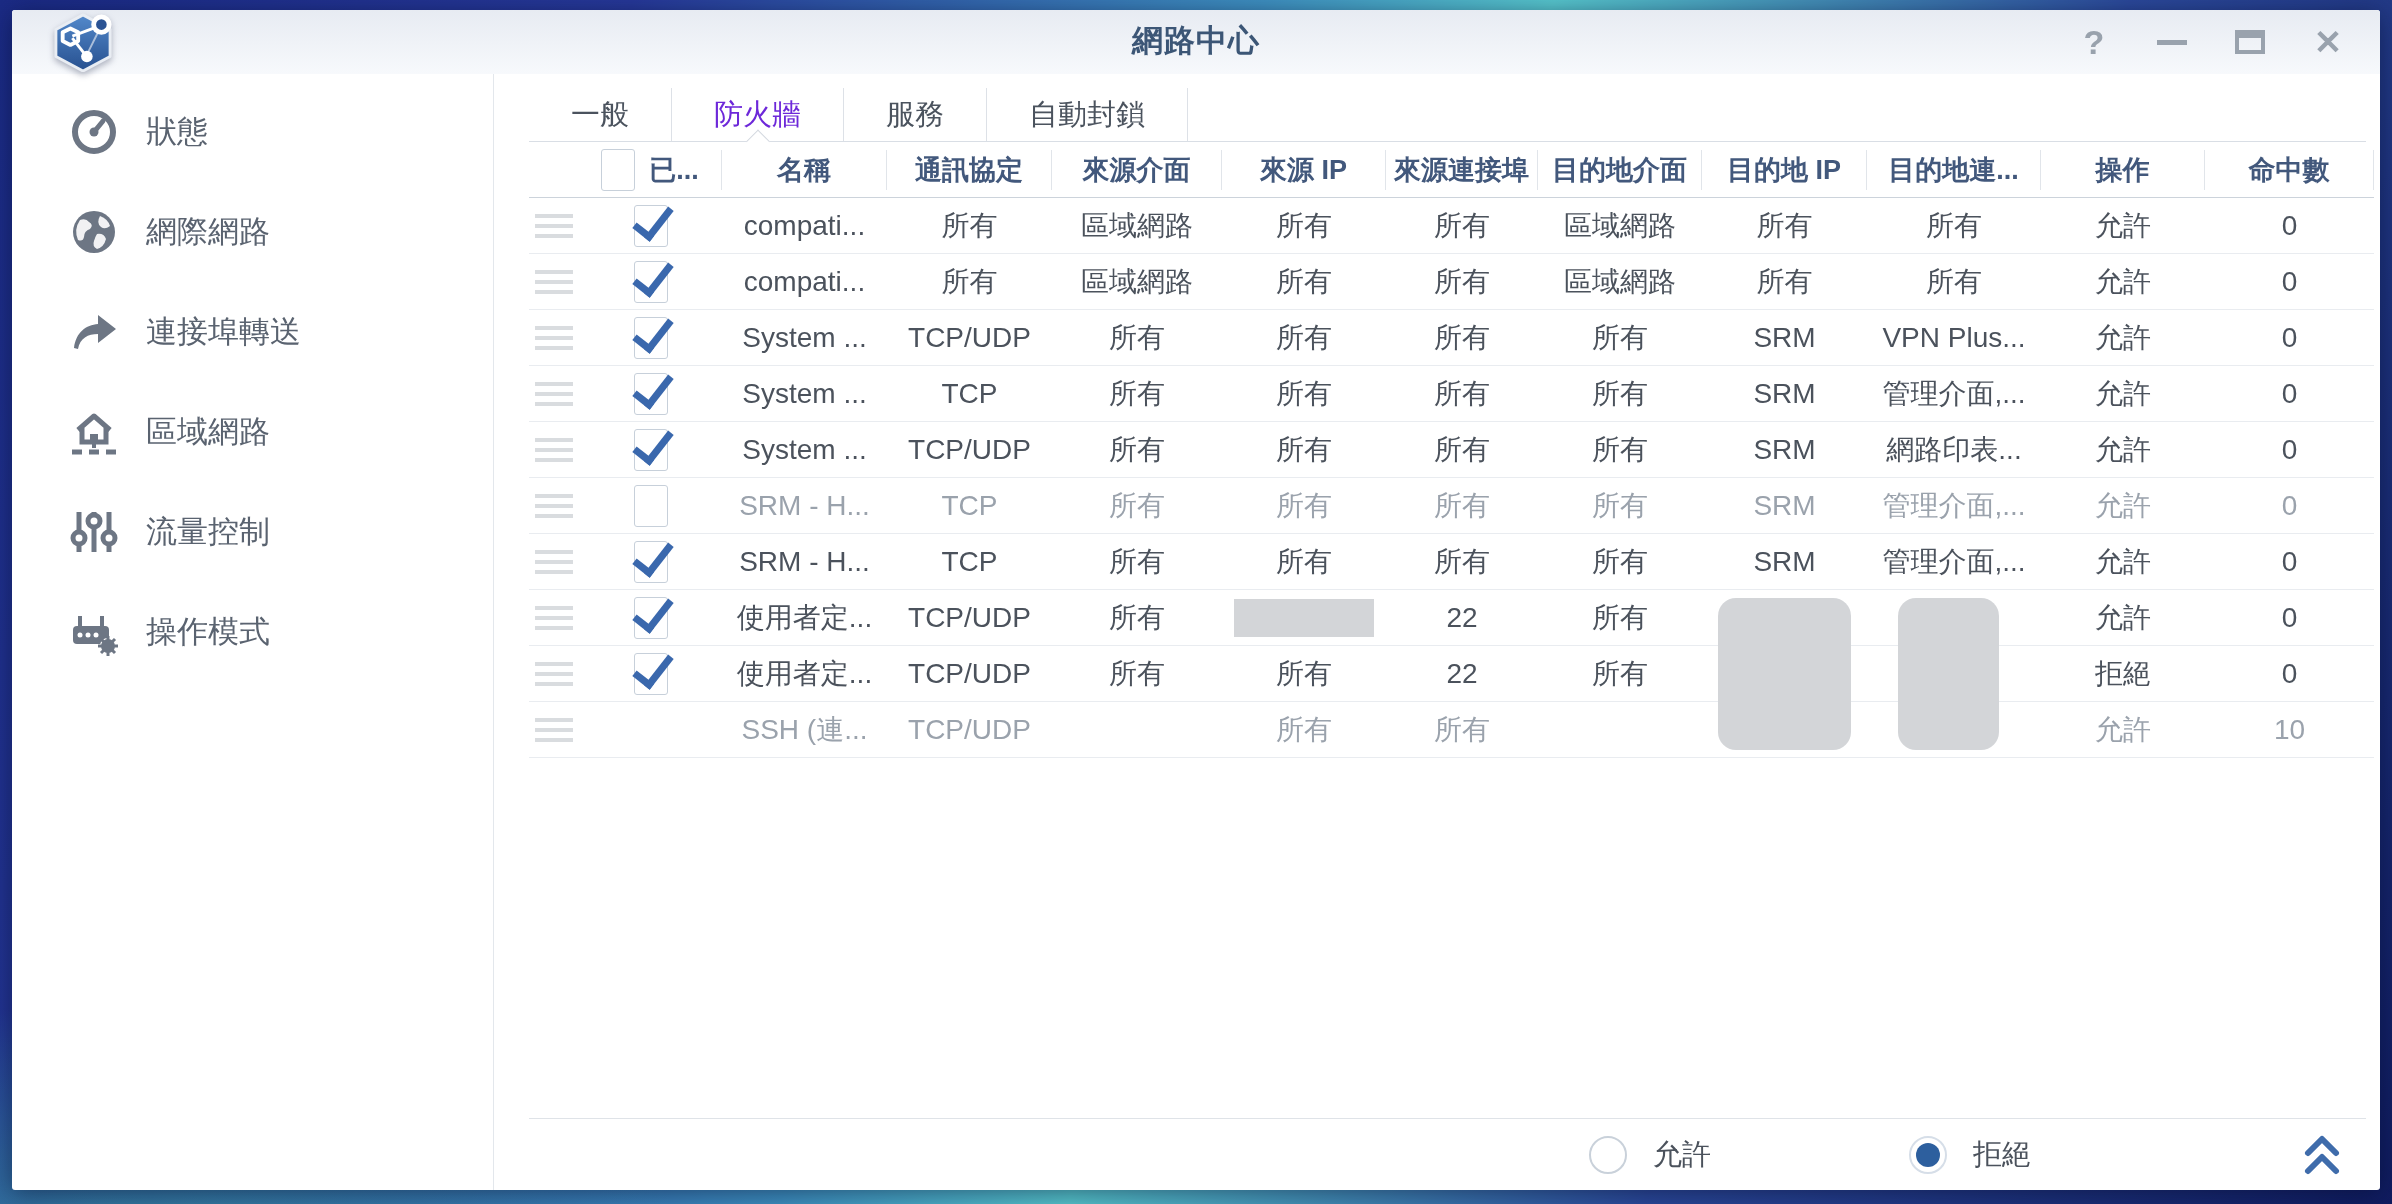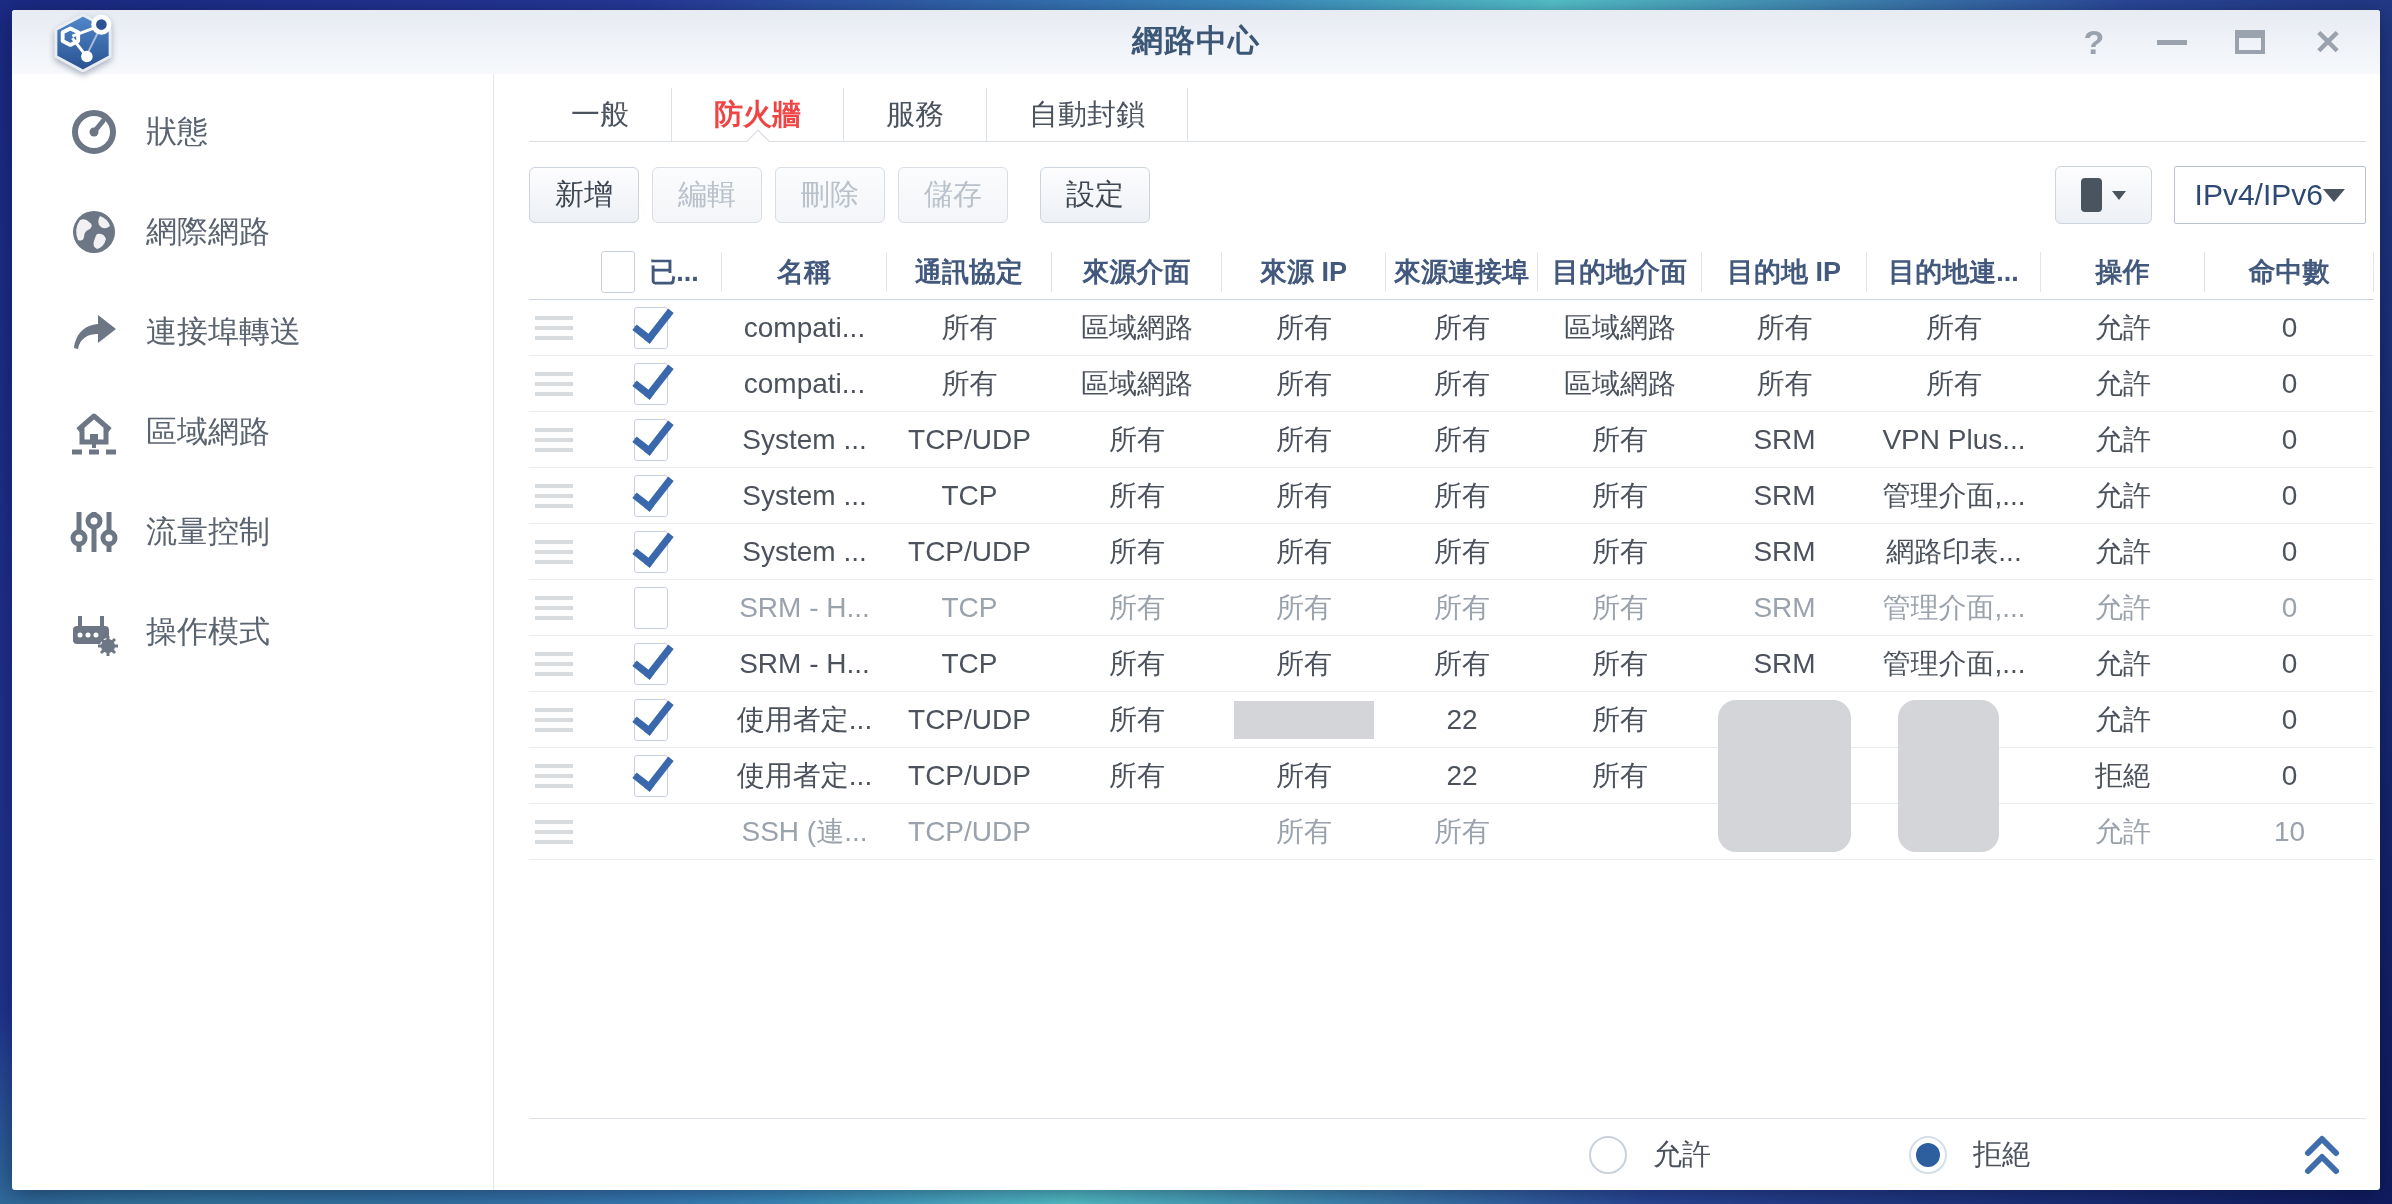--- a/index.html
+++ b/index.html
@@ -55,21 +55,21 @@
     display:flex; flex-direction:column; padding:0 14px 0 35px; position:relative;
   }
   
   .tabbar { margin-top:14px; height:54px; display:flex; border-bottom:1px solid #d9dee5; flex:0 0 auto; }
   .tab {
     padding:0 42px; display:flex; align-items:center; font-size:29px; color:#4b535e;
     position:relative; cursor:pointer; border-left:1px solid #dde1e7;
   }
   .tab:first-child { border-left:none; }
   .tab:last-child { border-right:1px solid #dde1e7; }
-  .tab.active { color:#ef4444; font-weight:bold; }
+  .tab.active { color:#6d28d9; font-weight:normal; }
   .tab.active::after {
     content:""; position:absolute; left:50%; bottom:-9px; width:16px; height:16px;
     background:#fff; border-left:1px solid #d4d9e0; border-top:1px solid #d4d9e0;
     transform:translateX(-50%) rotate(45deg);
   }
   
   .toolbar { margin:24px 0 20px 0; display:flex; align-items:center; gap:13px; flex:0 0 auto; }
   .btn {
     min-width:97px; height:56px; padding:0 25px; border-radius:6px;
     border:1px solid #ccd4dd; background:linear-gradient(#fdfdfe,#edf0f5);
@@ -239,37 +239,20 @@
       </div>
 
     <div class="main">
       <div class="tabbar">
           <div class="tab">一般</div>
           <div class="tab active">防火牆</div>
           <div class="tab">服務</div>
           <div class="tab">自動封鎖</div>
         </div>
 
-      <div class="toolbar">
-        <button class="btn">新增</button>
-          <button class="btn disabled">編輯</button>
-          <button class="btn disabled">刪除</button>
-          <button class="btn disabled">儲存</button>
-          <button class="btn settings">設定</button>
-          <div class="right-controls">
-          <div class="btn colbtn">
-            <span class="colico"></span>
-            <span class="caret" style="border-top-width:9px;border-left-width:7px;border-right-width:7px;"></span>
-          </div>
-          <div class="select">
-            <span class="val">IPv4/IPv6</span>
-            <span class="caret"></span>
-          </div>
-        </div>
-      </div>
 
       <div class="table-zone">
         <div class="grid" id="grid">
             <div class="thead">
               <div class="th" style="width:50px;border-right:none;"></div>
               <div class="th" style="width: 143px;">
                 <span class="cb"></span>
                 <span>已...</span>
               </div>
               <div class="th" style="width: 165px;">

